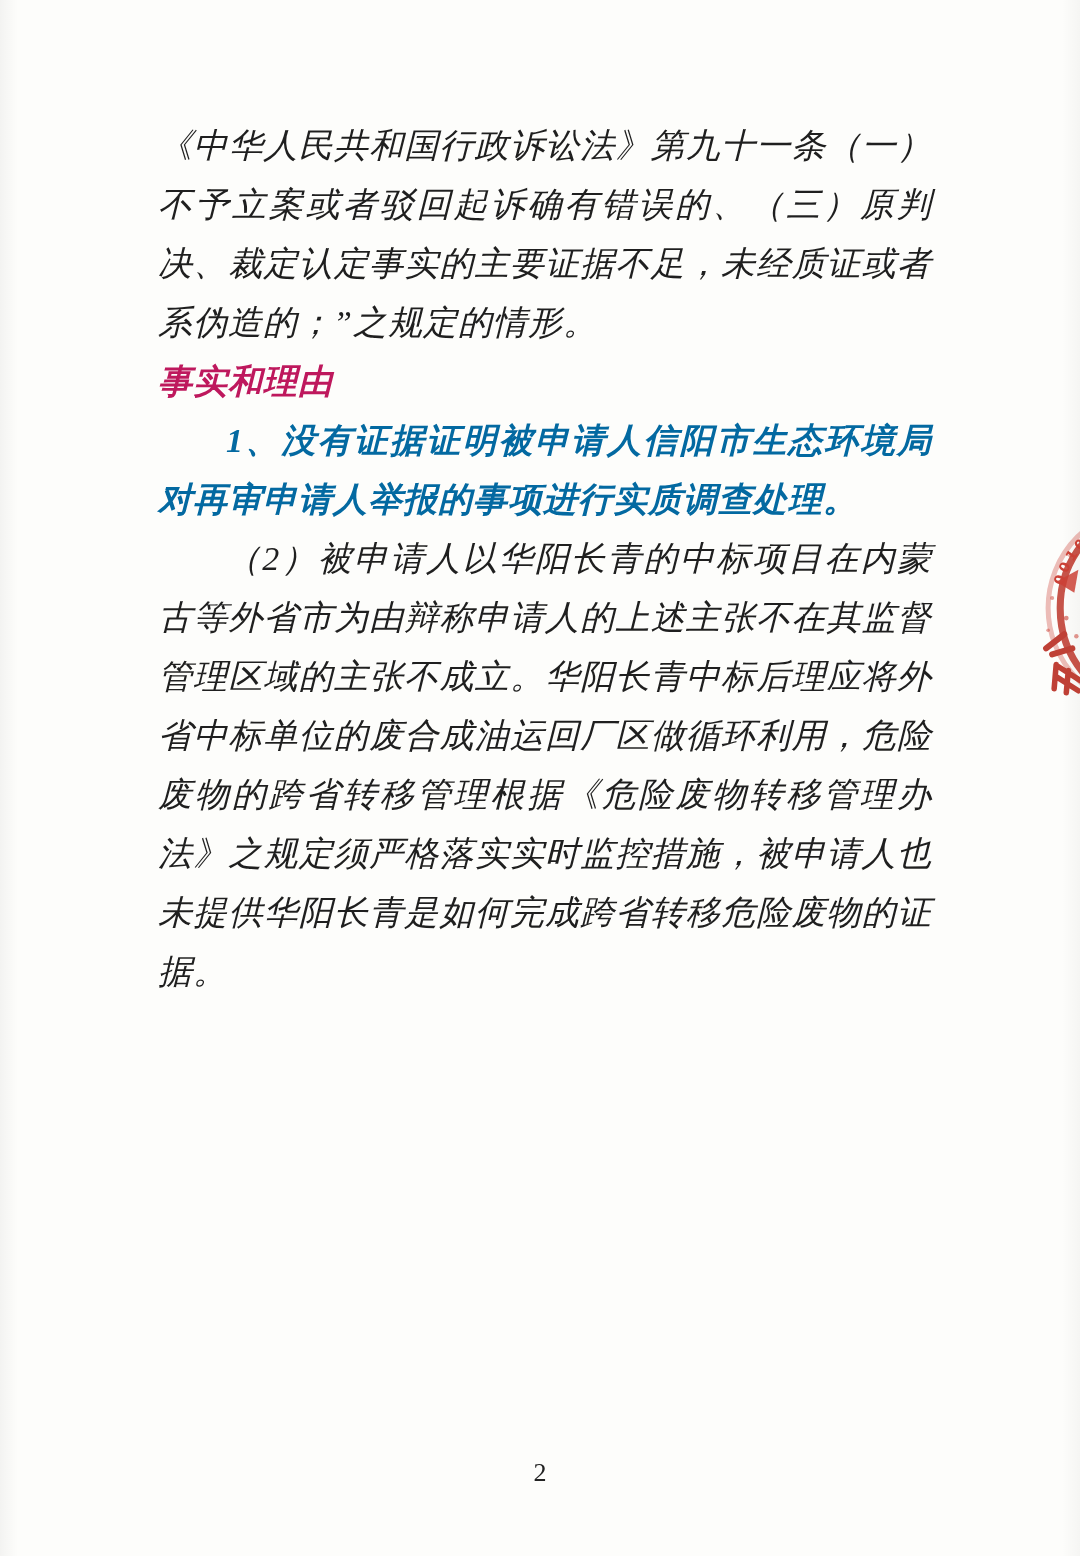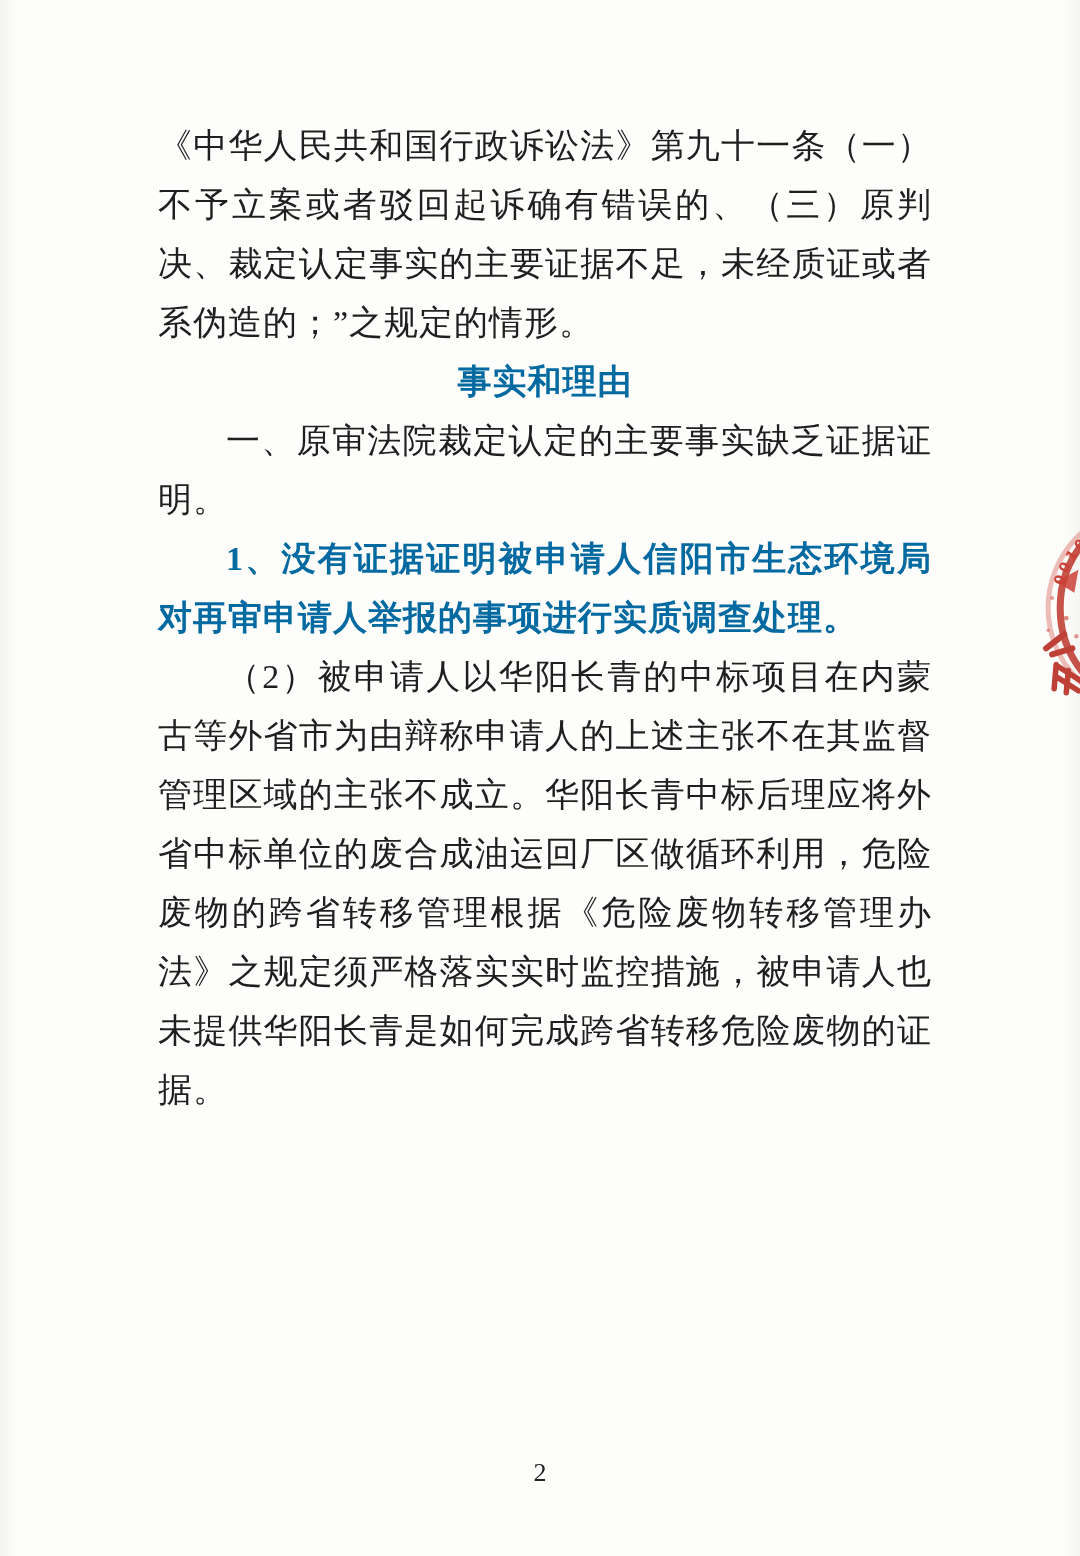--- a/index.html
+++ b/index.html
@@ -18,27 +18,27 @@
     background:linear-gradient(90deg,rgba(0,0,0,0.04),rgba(0,0,0,0) 18px,rgba(0,0,0,0) 1062px,rgba(0,0,0,0.03));
   }
   .doc{
     position:absolute;
     left:158px;right:148px;top:116px;
     font-size:34px;
     line-height:59px;
     letter-spacing:1px;
     text-align:justify;
   }
-  .doc p{margin:0;padding:0;}
+  .doc p{margin:0;padding:0;font-style:italic;}
   .para{text-align:justify;}
   .para.indent{text-indent:2em;}
   .para.bold{font-weight:700;color:#0369a1;}
   .para.heading{
-    text-align:center;text-indent:0;
-    font-weight:700;color:#0369a1;
+    text-align:left;text-indent:0;
+    font-weight:700;color:#be185d;
   }
   .page-number{
     position:absolute;
     left:0;right:0;top:1458px;
     text-align:center;
     font-size:26px;
     color:#222;
     font-family:"Liberation Serif","DejaVu Serif",serif;
   }
   .seal{
@@ -50,21 +50,20 @@
   .seal text{font-family:"DejaVu Sans",sans-serif;}
 </style>
 </head>
 <body>
 
 <div class="page">
 
   <div class="doc" id="doc-body">
       <p class="para normal">《中华人民共和国行政诉讼法》第九十一条（一）不予立案或者驳回起诉确有错误的、（三）原判决、裁定认定事实的主要证据不足，未经质证或者系伪造的；”之规定的情形。</p>
       <p class="para heading">事实和理由</p>
-      <p class="para normal indent">一、原审法院裁定认定的主要事实缺乏证据证明。</p>
       <p class="para bold indent">1、没有证据证明被申请人信阳市生态环境局对再审申请人举报的事项进行实质调查处理。</p>
       <p class="para normal indent">（2）被申请人以华阳长青的中标项目在内蒙古等外省市为由辩称申请人的上述主张不在其监督管理区域的主张不成立。华阳长青中标后理应将外省中标单位的废合成油运回厂区做循环利用，危险废物的跨省转移管理根据《危险废物转移管理办法》之规定须严格落实实时监控措施，被申请人也未提供华阳长青是如何完成跨省转移危险废物的证据。</p>
     </div>
 
   <div class="page-number">2</div>
 
   <svg class="seal" viewBox="0 0 220 220" aria-hidden="true">
     <g opacity="0.88">
 
       <circle cx="112" cy="110" r="100" fill="none" stroke="#c5281c" stroke-width="5" opacity="0.35"></circle>

